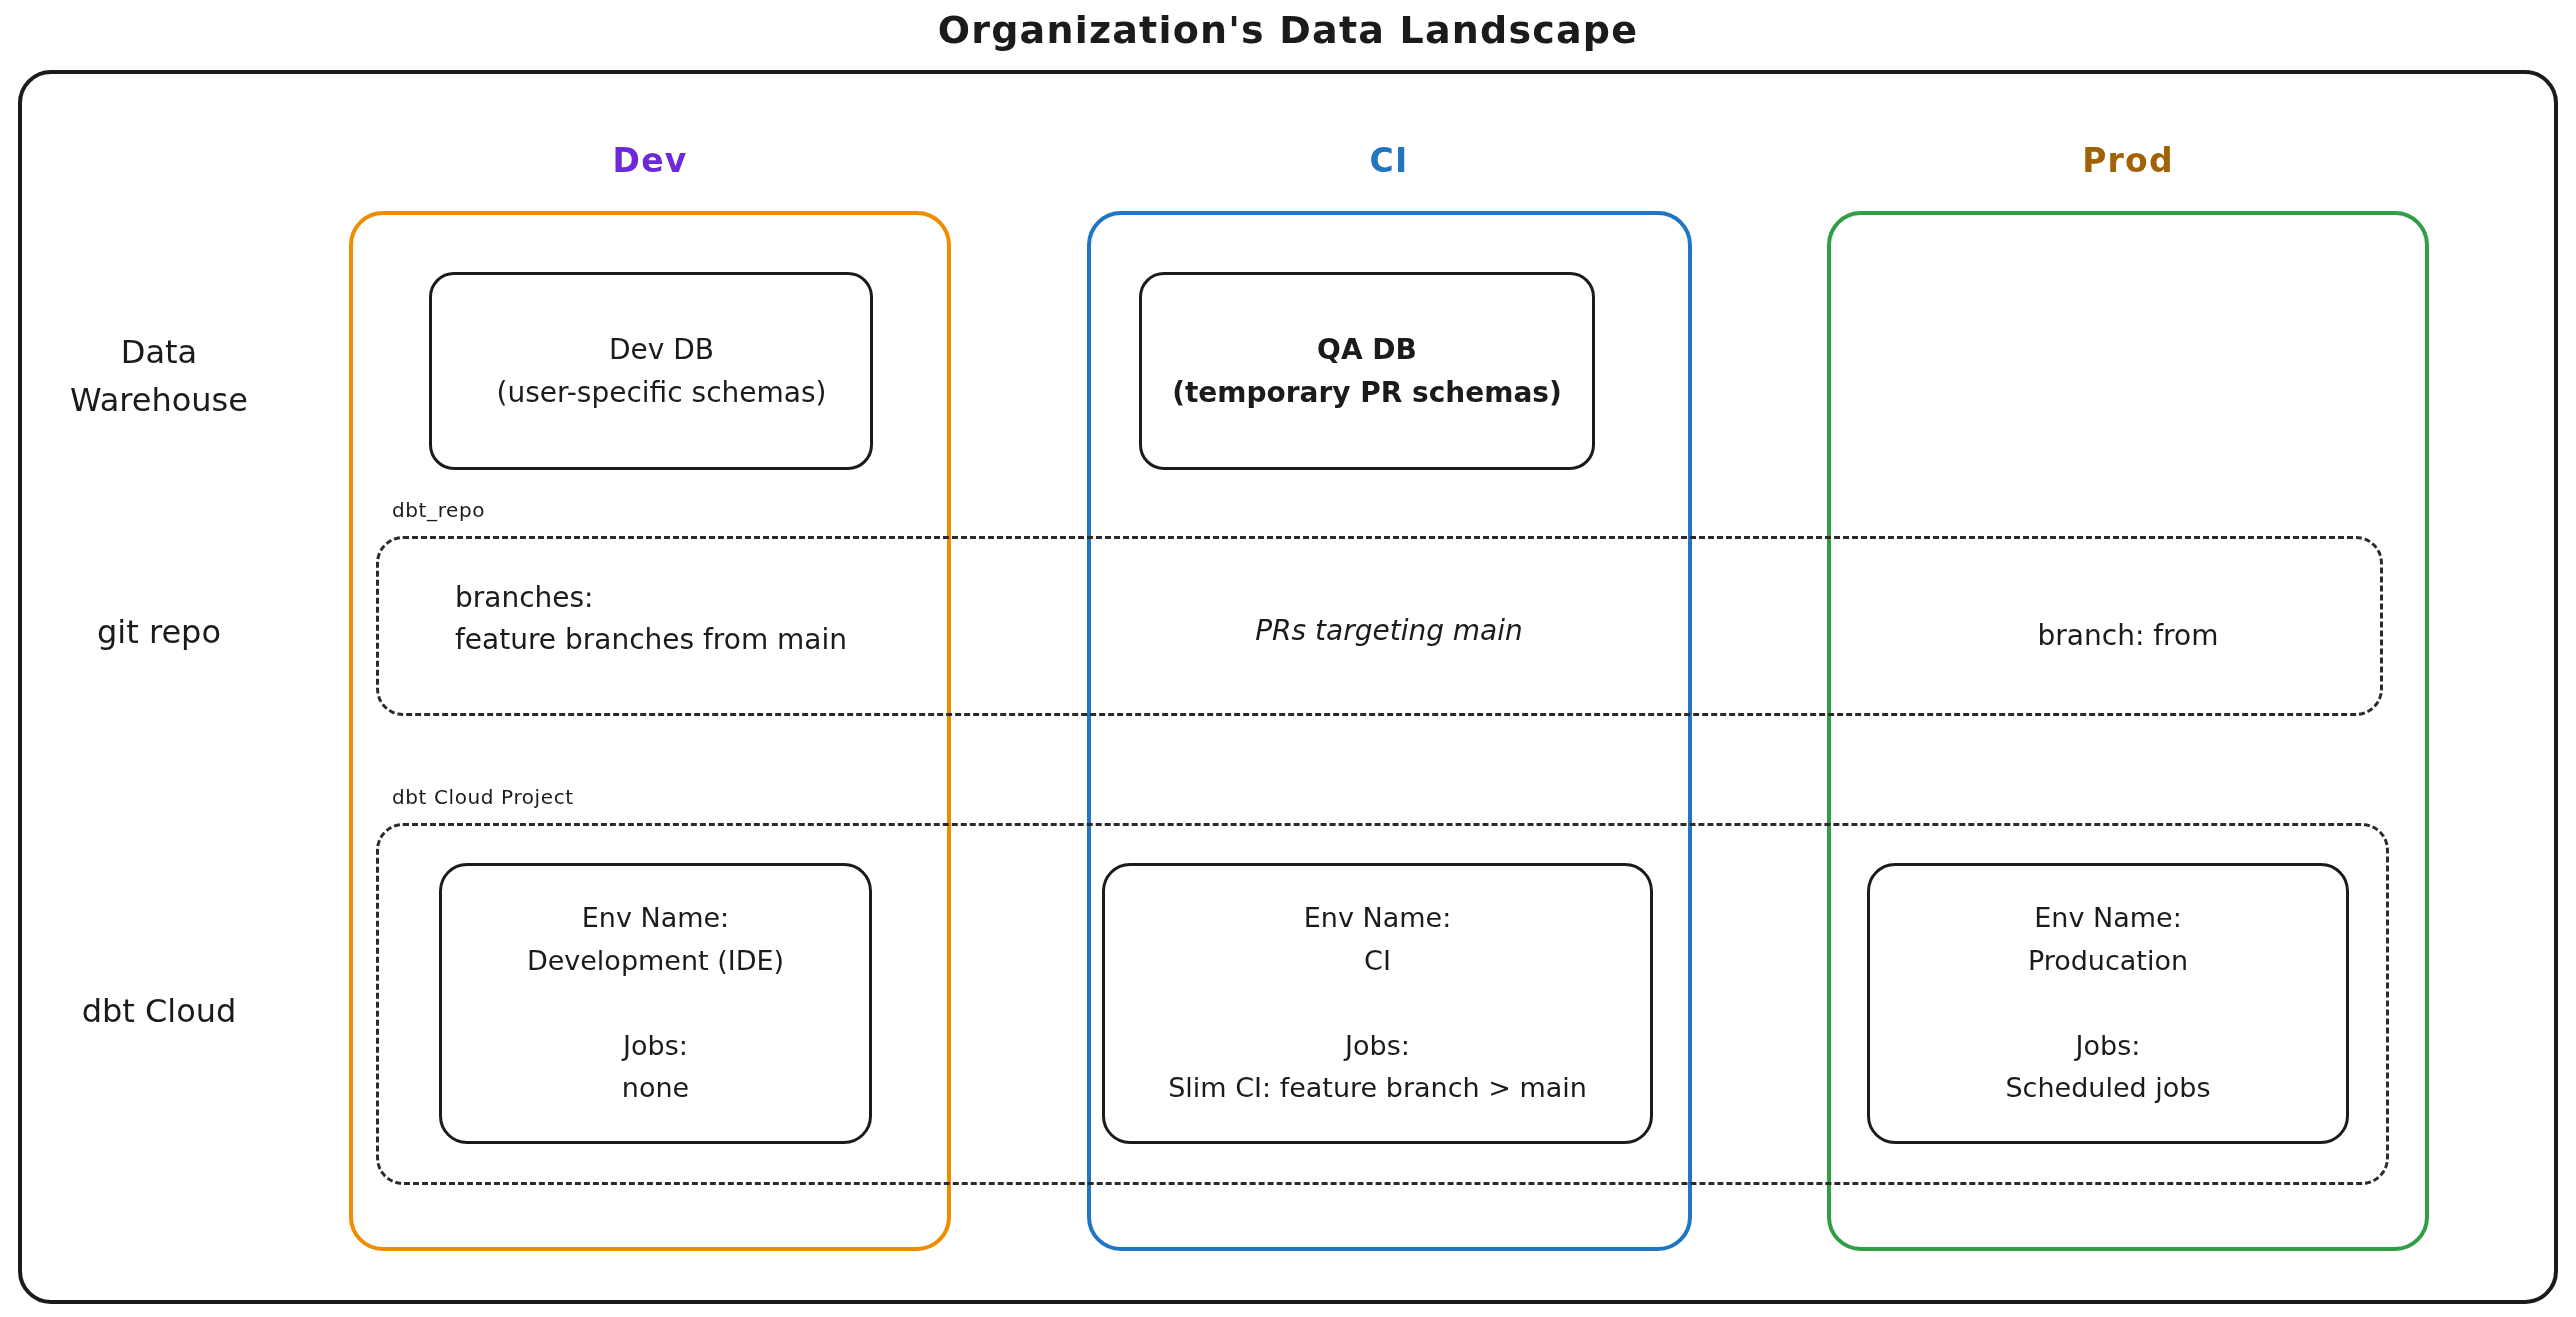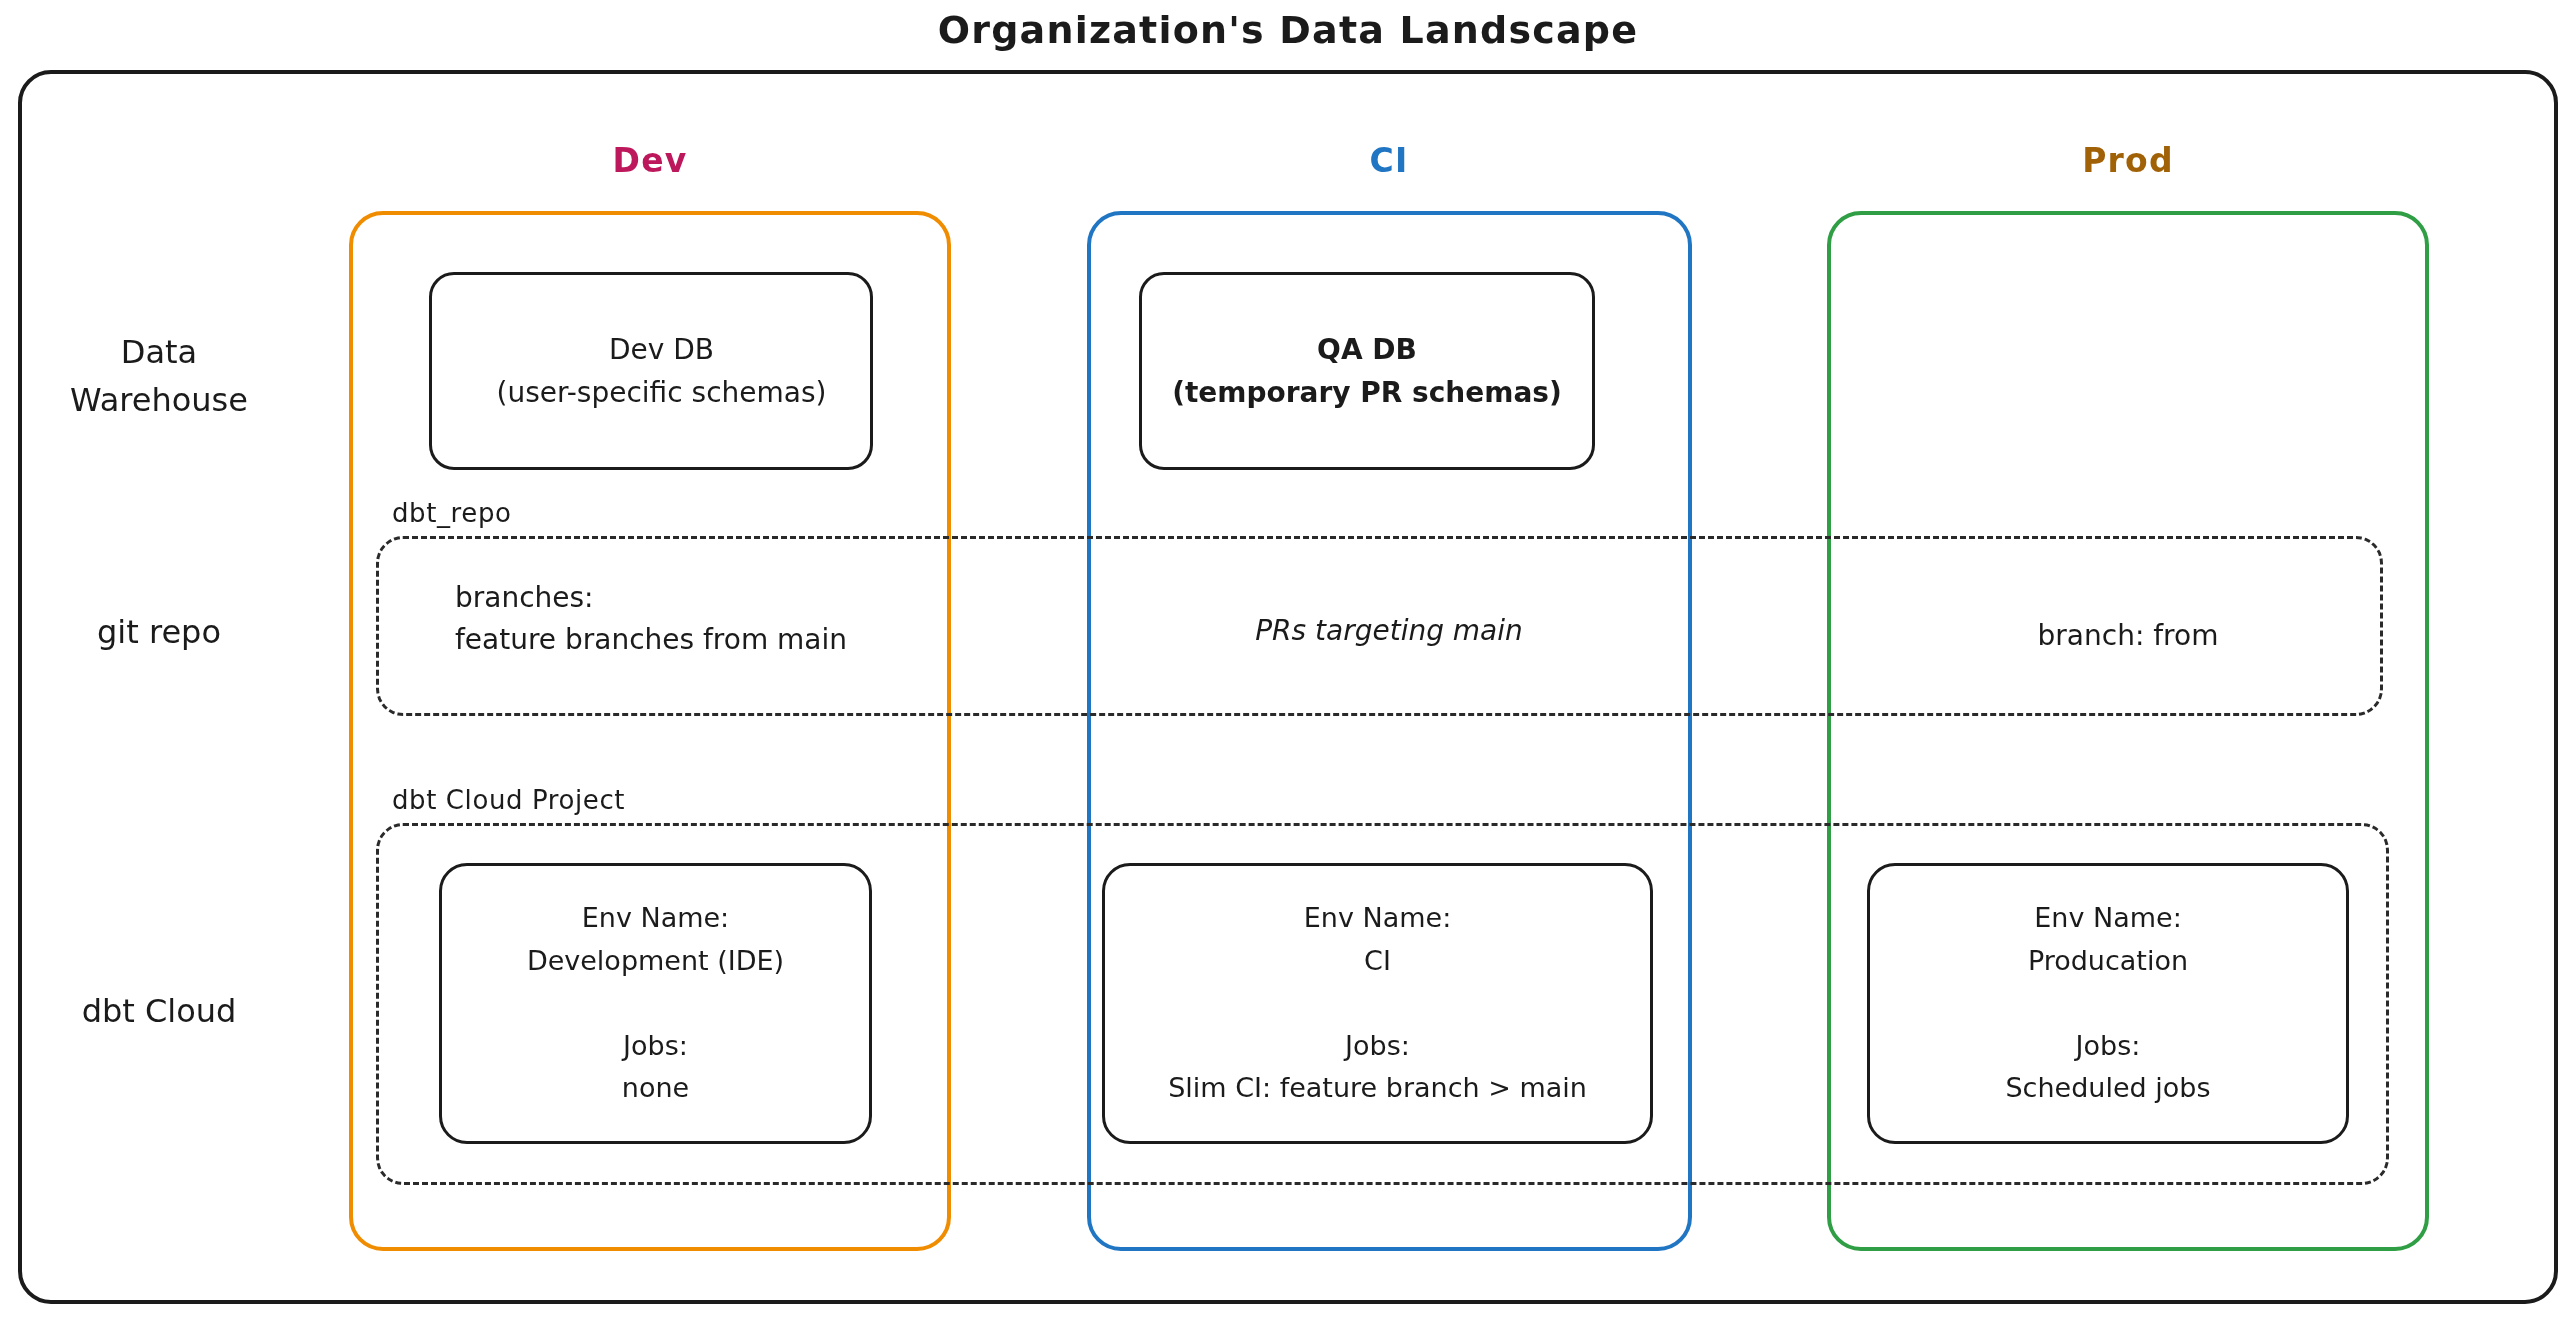--- a/index.html
+++ b/index.html
@@ -39,21 +39,21 @@
   }
 
   .col-header {
     position: absolute;
     top: 141px;
     transform: translateX(-50%);
     font-size: 33px;
     font-weight: 700;
     letter-spacing: 1.2px;
   }
-  .hdr-dev  { left: 650px; color: #be185d; }
+  .hdr-dev  { left: 650px; color: #6d28d9; }
   .hdr-ci   { left: 1389px; color: #2176c4; }
   .hdr-prod { left: 2128px; color: #a16207; }
 
   .col-frame {
     position: absolute;
     top: 211px;
     height: 1040px;
     border-radius: 34px;
     box-sizing: border-box;
     background: transparent;
@@ -99,21 +99,21 @@
     border: 3px dashed #2a2a2a;
     border-radius: 27px;
     box-sizing: border-box;
     background: transparent;
   }
   .repo-box    { left: 376px; top: 536px;  width: 2007px; height: 180px; }
   .project-box { left: 376px; top: 823px; width: 2013px; height: 362px; }
 
   .dashed-label {
     position: absolute;
-    font-size: 26px;
+    font-size: 20px;
     letter-spacing: 0.6px;
   }
   .lbl-repo    { left: 392px; top: 498px; }
   .lbl-project { left: 392px; top: 785px; }
 
   .repo-text {
     position: absolute;
     transform: translateX(-50%);
     text-align: left;
     font-size: 28px;

